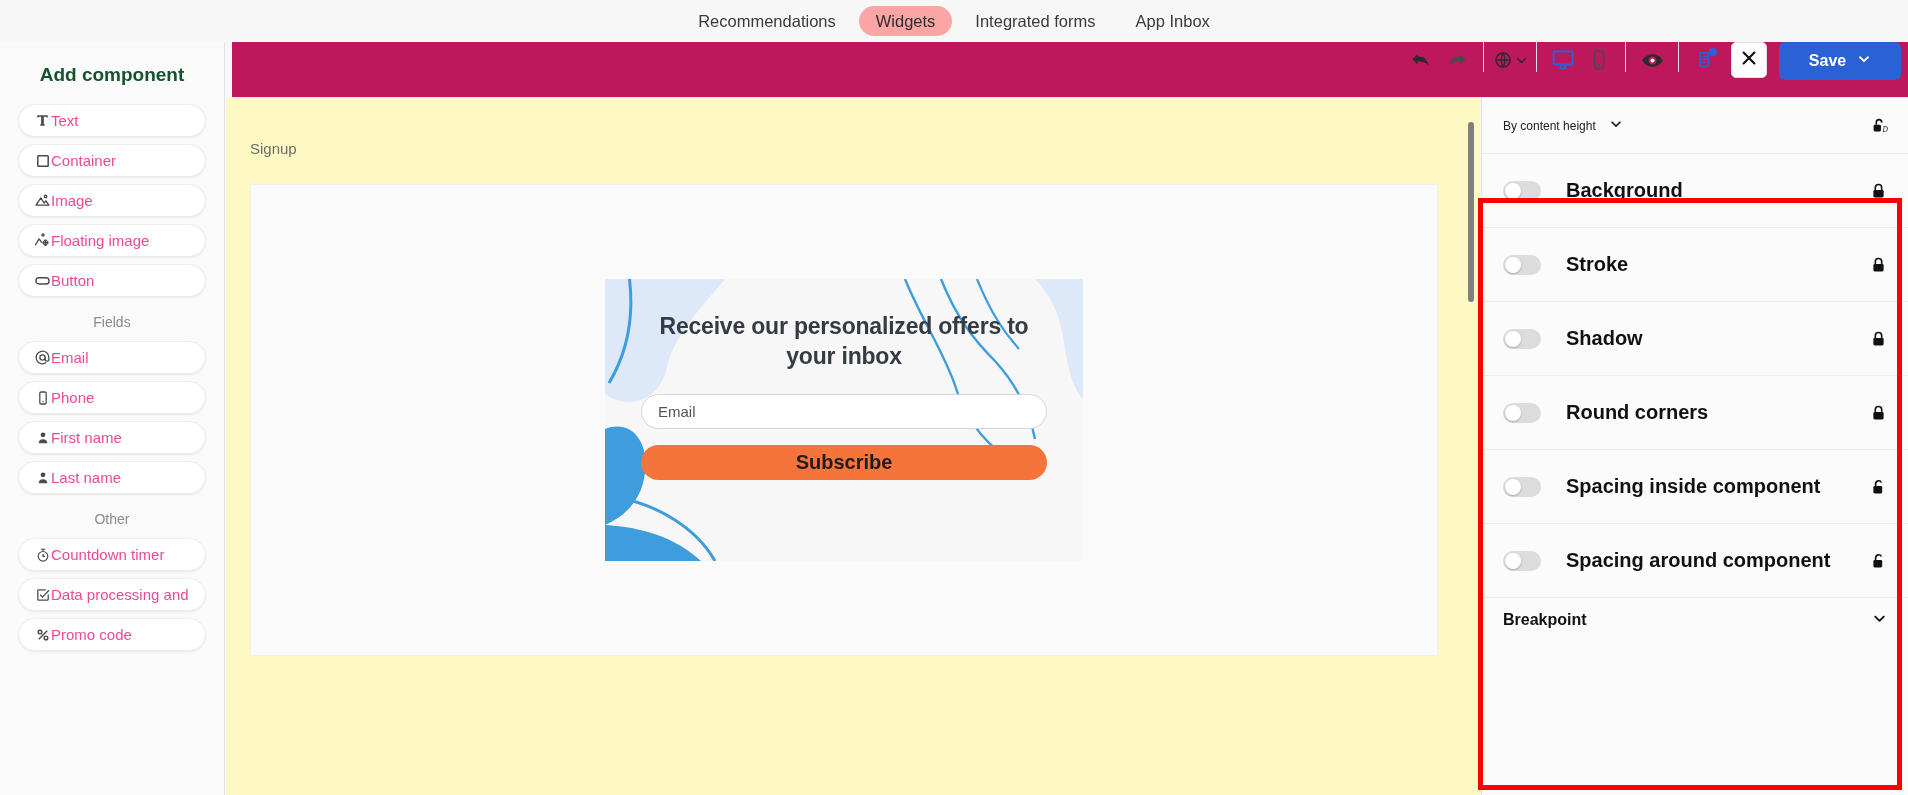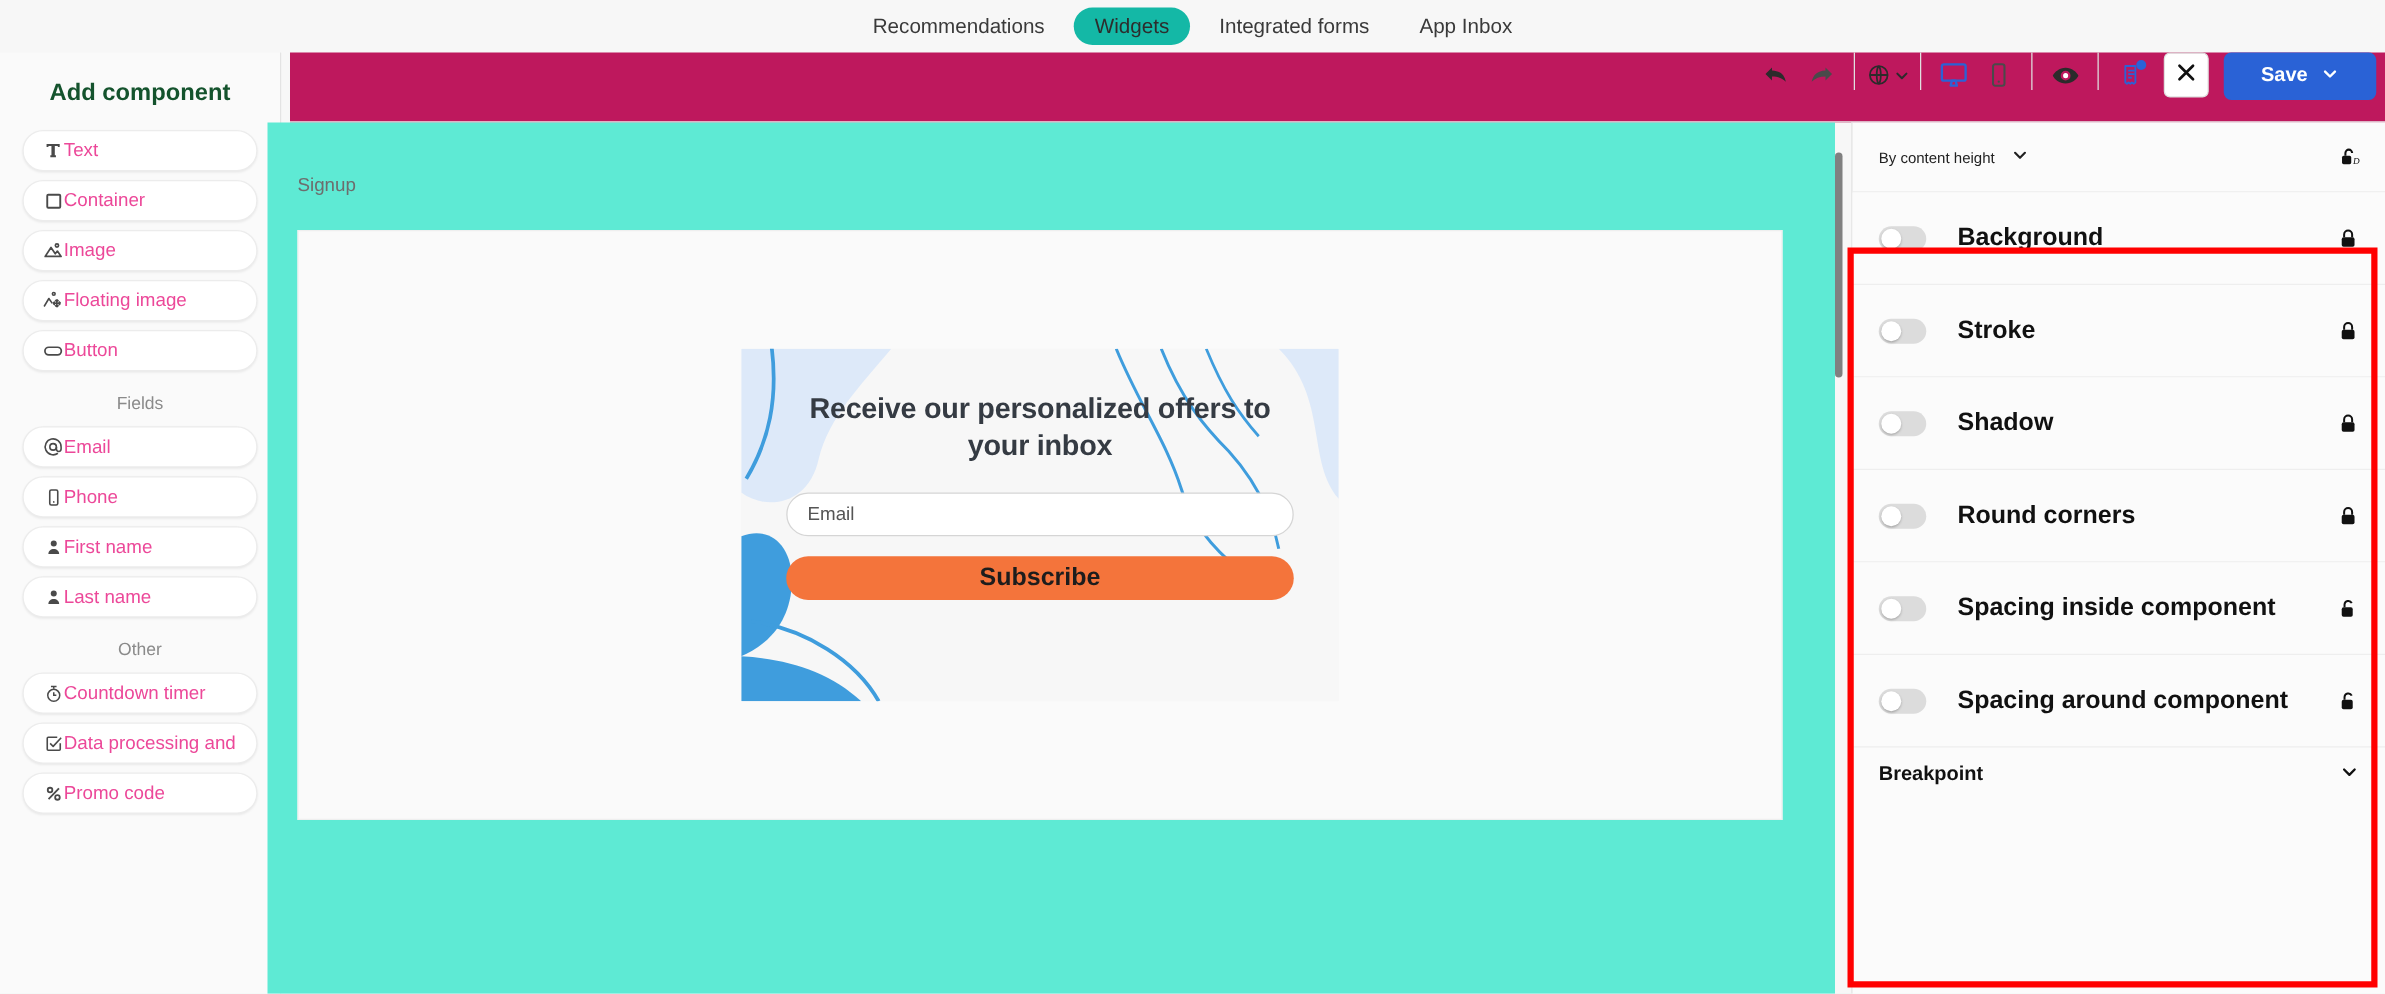--- a/index.html
+++ b/index.html
@@ -20,21 +20,21 @@
     position: absolute; left: 0; top: 0; width: 1908px; height: 42px;
     background: #f7f7f7;
     display: flex; align-items: center; justify-content: center;
     gap: 6px;
   }
   .tab {
     font-size: 16.5px; color: #3a3a3a; padding: 7px 17px;
     border-radius: 18px; cursor: pointer; white-space: nowrap;
     line-height: 1;
   }
-  .tab.active { background: #14b8a6; color: #2d2d2d; }
+  .tab.active { background: #fca5a5; color: #2d2d2d; }
 
   
   .sidebar {
     position: absolute; left: 0; top: 42px; width: 225px; height: 753px;
     background: #fafafa;
     border-right: 1px solid #e3e3e3;
     padding: 0;
   }
   .sidebar-title {
     font-size: 19px; font-weight: bold; color: #14532d;
@@ -85,22 +85,22 @@
     display: flex; align-items: center; justify-content: center; gap: 11px;
     font-size: 16px; font-weight: bold; cursor: pointer; padding: 0 17px;
   }
   .badge-dot {
     position: absolute; top: 6px; right: 6px;
     width: 8px; height: 8px; border-radius: 50%; background: #2a62d6;
   }
 
   
   .canvas {
-    position: absolute; left: 214px; top: 98px; width: 1254px; height: 697px;
-    background: #5eead4; overflow: hidden;
+    position: absolute; left: 226px; top: 98px; width: 1254px; height: 697px;
+    background: #fef9c3; overflow: hidden;
   }
   .canvas-label {
     position: absolute; left: 24px; top: 42px;
     font-size: 15px; color: #6d6d6d;
   }
   .widget-frame {
     position: absolute; left: 24px; top: 86px; width: 1188px; height: 472px;
     background: #fafafa; border: 1px solid #efefef;
   }
   .widget-card {

